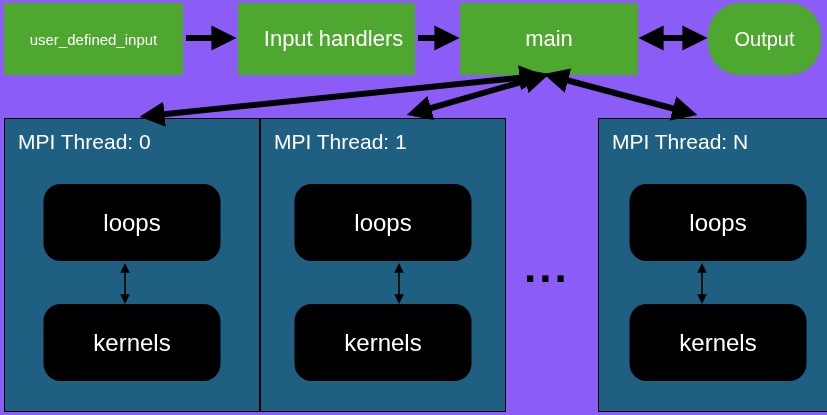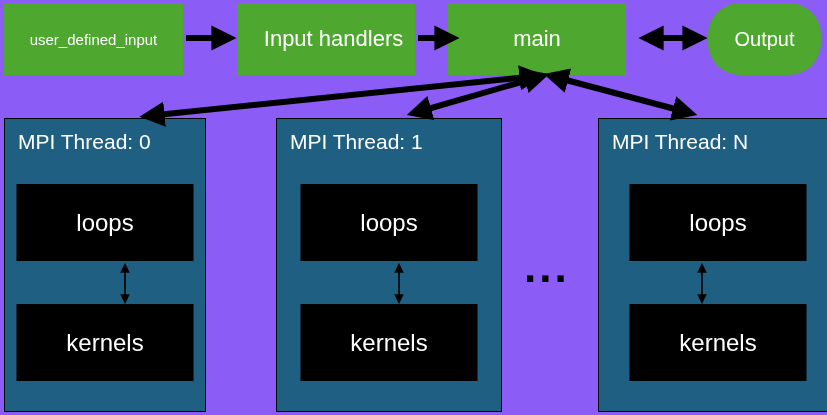--- a/index.html
+++ b/index.html
@@ -20,34 +20,34 @@
     color: var(--text-white, #ffffff);
     display: flex;
     flex-direction: column;
     align-items: center;
     justify-content: center;
     text-align: center;
     box-sizing: border-box;
   }
   .b1 { left: 4px;   width: 179px; font-size: 15px; }
   .b2 { left: 238px; width: 177px; font-size: 22px; padding-left: 14px; }
-  .b3 { left: 448px; width: 178px; font-size: 22px; text-align: right; }
+  .b3 { left: 460px; width: 178px; font-size: 22px; text-align: right; }
   .b4 { left: 708px; width: 113px; font-size: 20px; line-height: 1.3; border-radius: 32px; }
 
   
   .tbox {
     position: absolute;
     top: 118px;
     height: 294px;
     background: var(--teal, #1e5f82);
     border: 1.5px solid #000000;
     box-sizing: border-box;
   }
-  .m0 { left: 4px;   width: 202px; text-align: center; }
-  .m1 { left: 276px; width: 226px; text-decoration: underline; }
+  .m0 { left: 4px;   width: 256px; text-align: center; }
+  .m1 { left: 260px; width: 246px; text-decoration: underline; }
   .mN { left: 598px; width: 240px; }
 
   .ttitle {
     position: absolute;
     left: 13px;
     top: 11px;
     color: var(--text-white, #ffffff);
     font-size: 21px;
     white-space: nowrap;
   }
@@ -58,20 +58,21 @@
     left: 50%;
     transform: translateX(-50%);
     width: 177px;
     height: 77px;
     background: var(--box-black, #000000);
     color: var(--text-white, #ffffff);
     font-size: 24px;
     display: flex;
     align-items: center;
     justify-content: center;
+    border-radius: 17px;
   }
   .loops   { top: 65px;  }
   .kernels { top: 185px; }
 
   
   .dots {
     position: absolute;
     left: 524px;
     top: 246px;
     height: 42px;

